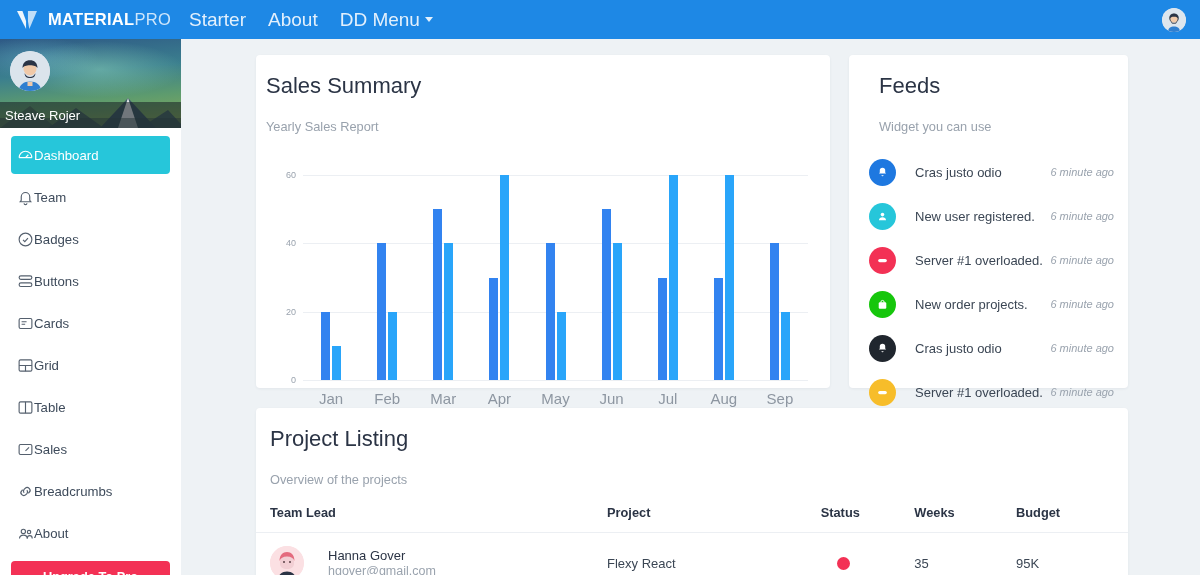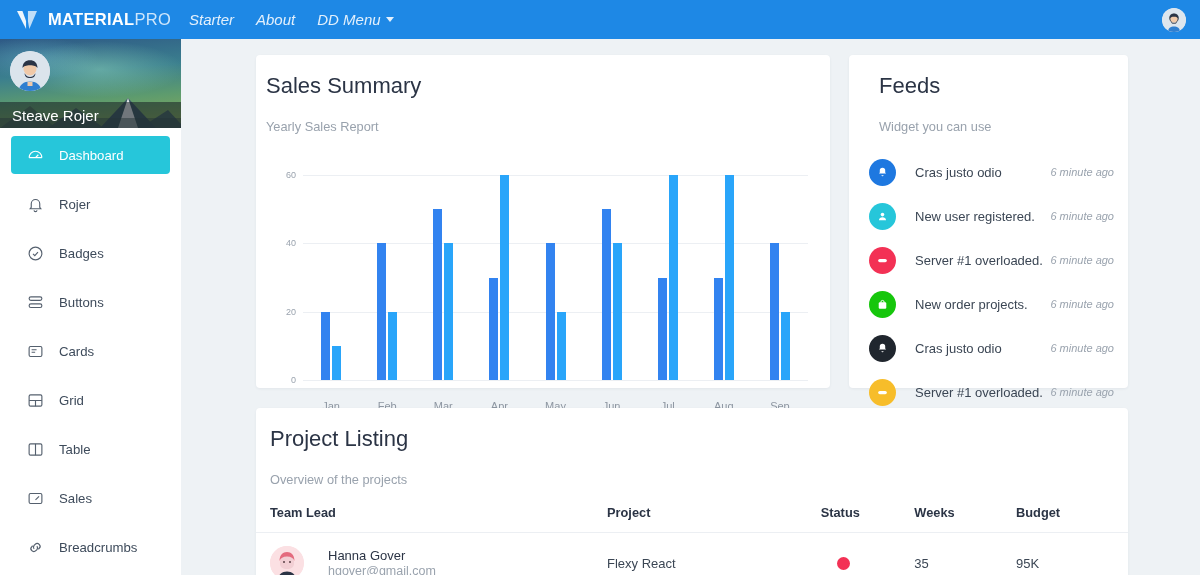--- a/index.html
+++ b/index.html
@@ -16,22 +16,22 @@
     position: absolute; top: 0; left: 0; width: 1200px; height: 39px;
     background: #1e88e5; display: flex; align-items: center; z-index: 30;
   }
   #brand { width: 181px; display: flex; align-items: center; padding-left: 16px; gap: 10px; }
   #logo-mark { width: 22px; height: 20px; flex: none; }
   #brand-text { font-size: 16.5px; letter-spacing: .3px; white-space: nowrap; }
   #brand-text .b { color: #fff; font-weight: 700; }
   #brand-text .l { color: #cfe6fb; font-weight: 400; }
   #nav-links { display: flex; align-items: center; gap: 22px; margin-left: 8px; }
   .nav-link {
-    color: #e3f0fc; font-size: 15px; text-decoration: none; white-space: nowrap;
-    display: flex; align-items: center; gap: 5px; font-style: italic;
+    color: #e3f0fc; font-size: 19px; text-decoration: none; white-space: nowrap;
+    display: flex; align-items: center; gap: 5px;
   }
   .caret { width:0;height:0;border-left:4px solid transparent;border-right:4px solid transparent;border-top:5px solid #e3f0fc; display:inline-block; }
   #topbar-avatar {
     position: absolute; right: 14px; top: 8px; width: 24px; height: 24px;
     border-radius: 50%; background: #dde6ee; overflow: hidden;
   }
 
   
   #sidebar {
     position: absolute; top: 39px; left: 0; width: 181px; height: 536px;
@@ -49,27 +49,27 @@
   }
   #profile .peaks { position: absolute; left: 0; bottom: 0; width: 181px; height: 46px; }
   #profile-avatar {
     position: absolute; left: 10px; top: 12px; width: 40px; height: 40px;
     border-radius: 50%; background: #dde6ee; overflow: hidden; z-index: 3;
   }
   #profile-name-bar {
     position: absolute; left: 0; bottom: 0; width: 181px; height: 26px;
     background: rgba(20,28,34,.55); display: flex; align-items: center; z-index: 4;
   }
-  #profile-name { color:#fff; font-size: 15px; padding-left: 12px; }
+  #profile-name { color:#fff; font-size: 13px; padding-left: 5px; }
 
   #nav-list { padding: 8px 11px 0 11px; }
   .nav-item {
-    display: flex; align-items: center; gap: 15px;
-    height: 38px; padding: 0 16px; border-radius: 4px;
-    margin-bottom: 11px; color: #3e4b5b; font-size: 13.2px; cursor: pointer;
+    display: flex; align-items: center; 
+    height: 38px; padding: 0 6px; border-radius: 4px;
+    margin-bottom: 4px; color: #3e4b5b; font-size: 13.2px; cursor: pointer;
   }
   .nav-item .ico { width: 17px; height: 17px; flex: none; display:block; color:#55606e; }
   .nav-item.active { background: #26c6da; color: #fff; }
   .nav-item.active .ico { color: #fff; }
   #upgrade-btn {
     margin: 9px 11px 0 11px; height: 31px; border-radius: 4px;
     background: #f33155; color: #fff; font-size: 12.8px; font-weight: 600;
     display: flex; align-items: center; justify-content: center; cursor: pointer;
     border: none; width: 159px; font-family: inherit;
   }
@@ -83,21 +83,21 @@
   #project-card { position: absolute; left: 75px; top: 369px; width: 872px; height: 210px; }
 
   .card-title { font-size: 22px; color: #2b3445; font-weight: 400; }
   .card-sub { font-size: 12.8px; color: #99a2ad; margin-top: 20px; }
 
   
   #chart-head { padding: 18px 0 0 10px; }
   #chart-area { position: absolute; left: 0; top: 0; width: 574px; height: 333px; }
   .ytick { position: absolute; font-size: 9px; color: #9aa3ae; text-align: right; width: 22px; }
   .gridline { position: absolute; left: 47px; width: 505px; height: 1px; background: #eceff3; }
-  .xtick { position: absolute; font-size: 11px; color: #8d96a1; text-align: center; width: 46px; top: 345px; }
+  .xtick { position: absolute; font-size: 15px; color: #8d96a1; text-align: center; width: 46px; top: 335px; }
   .bar { position: absolute; bottom: 0; width: 9px; }
   .bar.y2020 { background: #3283f0; }
   .bar.y2022 { background: #29a5fa; }
   #plot { position: absolute; left: 0px; top: 120px; height: 205px; width: 574px; }
   #legend { position: absolute; left: 0; top: 352px; width: 574px; display: flex; justify-content: center; gap: 14px; }
   .leg { display: flex; align-items: center; gap: 4px; font-size: 10px; color: #6b7480; }
   .swatch { width: 9px; height: 9px; border-radius: 1px; }
 
   
   #feeds-head { padding: 18px 0 0 30px; }
@@ -203,21 +203,21 @@
           <path d="M12 15l4-4"></path>
       </svg>
       <span>Dashboard</span>
     </div>
 
     <div class="nav-item">
       <svg class="ico" viewBox="0 0 24 24" fill="none" stroke="currentColor" stroke-width="1.6">
         <path d="M18 16V11a6 6 0 0 0-12 0v5l-1.5 2h15z"></path>
           <path d="M10 20a2 2 0 0 0 4 0"></path>
       </svg>
-      <span>Rojer</span>
+      <span>Team</span>
     </div>
 
     <div class="nav-item">
       <svg class="ico" viewBox="0 0 24 24" fill="none" stroke="currentColor" stroke-width="1.6">
         <circle cx="12" cy="12" r="9"></circle>
           <path d="M8.5 12.5l2.5 2.5 4.5-5"></path>
       </svg>
       <span>Badges</span>
     </div>
 

